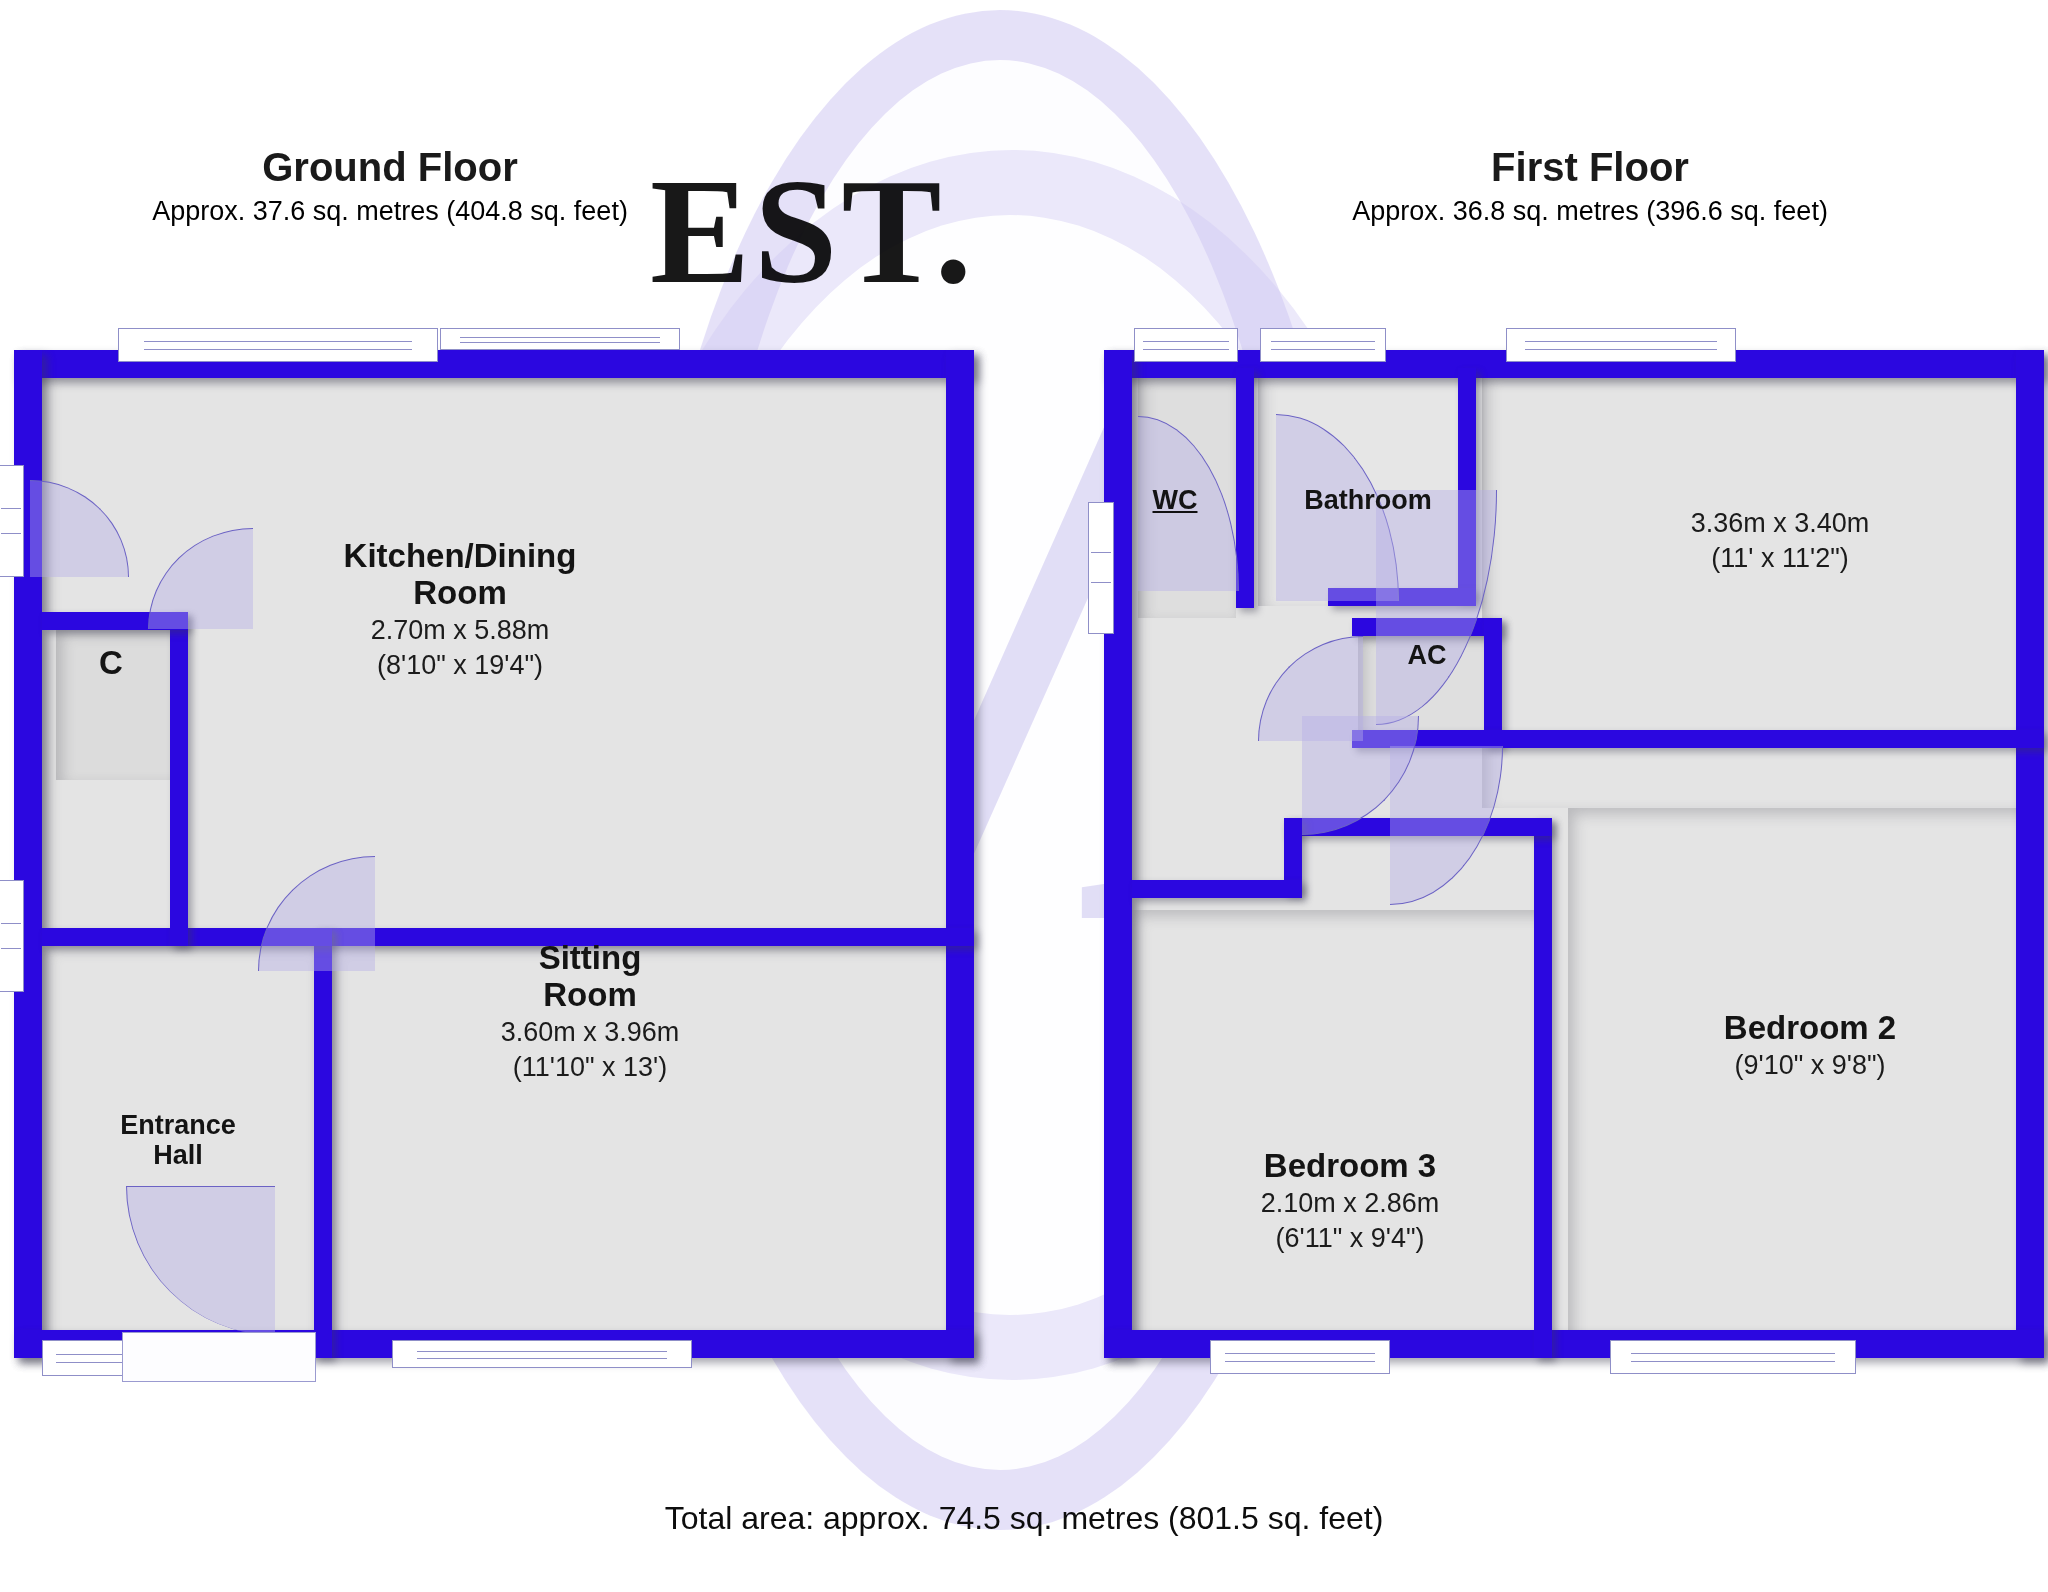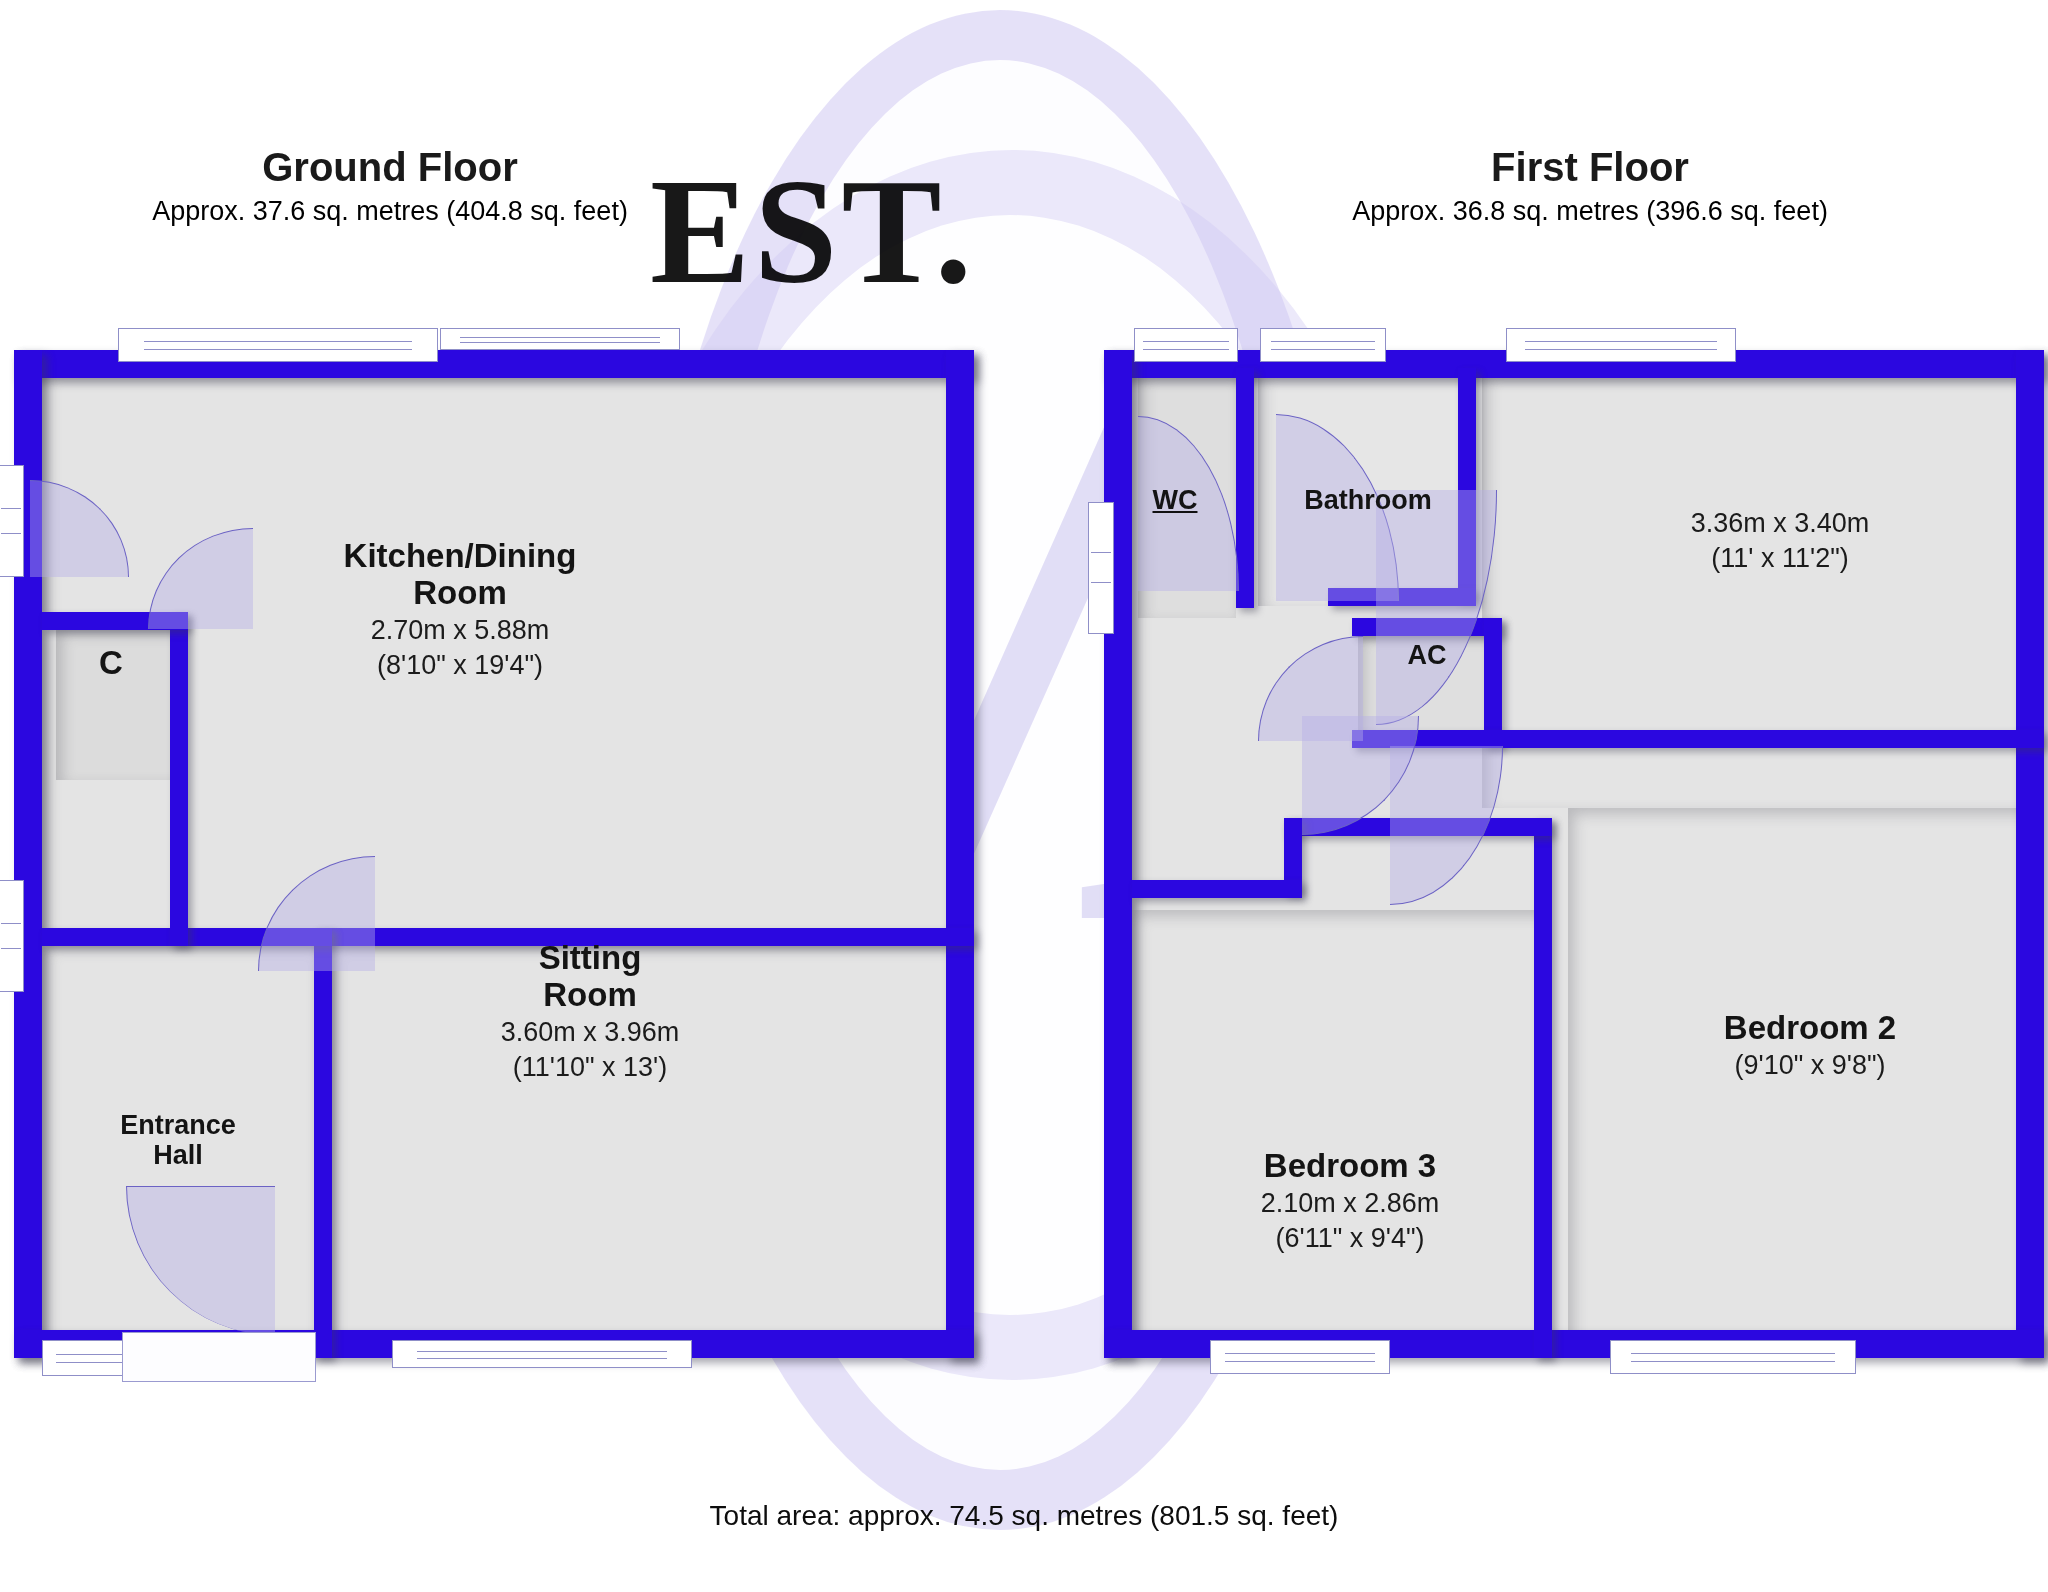--- a/index.html
+++ b/index.html
@@ -13,21 +13,21 @@
            font-weight:700;opacity:.9;letter-spacing:4px;}
   .wm-m{position:absolute;color:#cbc5f0;font-family:"Liberation Serif",serif;
         font-weight:700;opacity:.85;}
 
   
   .floor-head{position:absolute;text-align:center;z-index:6;}
   .floor-title{font-size:40px;font-weight:700;color:#1a1a1a;line-height:1.05;}
   .floor-sub{font-size:27px;font-weight:400;color:#000000;margin-top:8px;}
 
   .total-area{position:absolute;left:0;width:2048px;top:1500px;text-align:center;
-              font-size:28px;color:#0d0d0d;z-index:6;}
+              font-size:32px;color:#0d0d0d;z-index:6;}
 
   
   .plan{position:absolute;z-index:3;}
 
   
   .room{position:absolute;background:#e4e4e4;box-shadow:6px 6px 14px rgba(80,80,90,.28) inset;}
   .wall{position:absolute;background:#2b07e0;box-shadow:5px 5px 9px rgba(60,60,80,.45);}
   .wall-thin{position:absolute;background:#2b07e0;box-shadow:4px 4px 7px rgba(60,60,80,.40);}
   .win{position:absolute;background:#ffffff;border:1px solid #8f8fc8;box-sizing:border-box;z-index:5;}
   .win:after{content:"";position:absolute;left:8%;right:8%;top:38%;height:22%;

